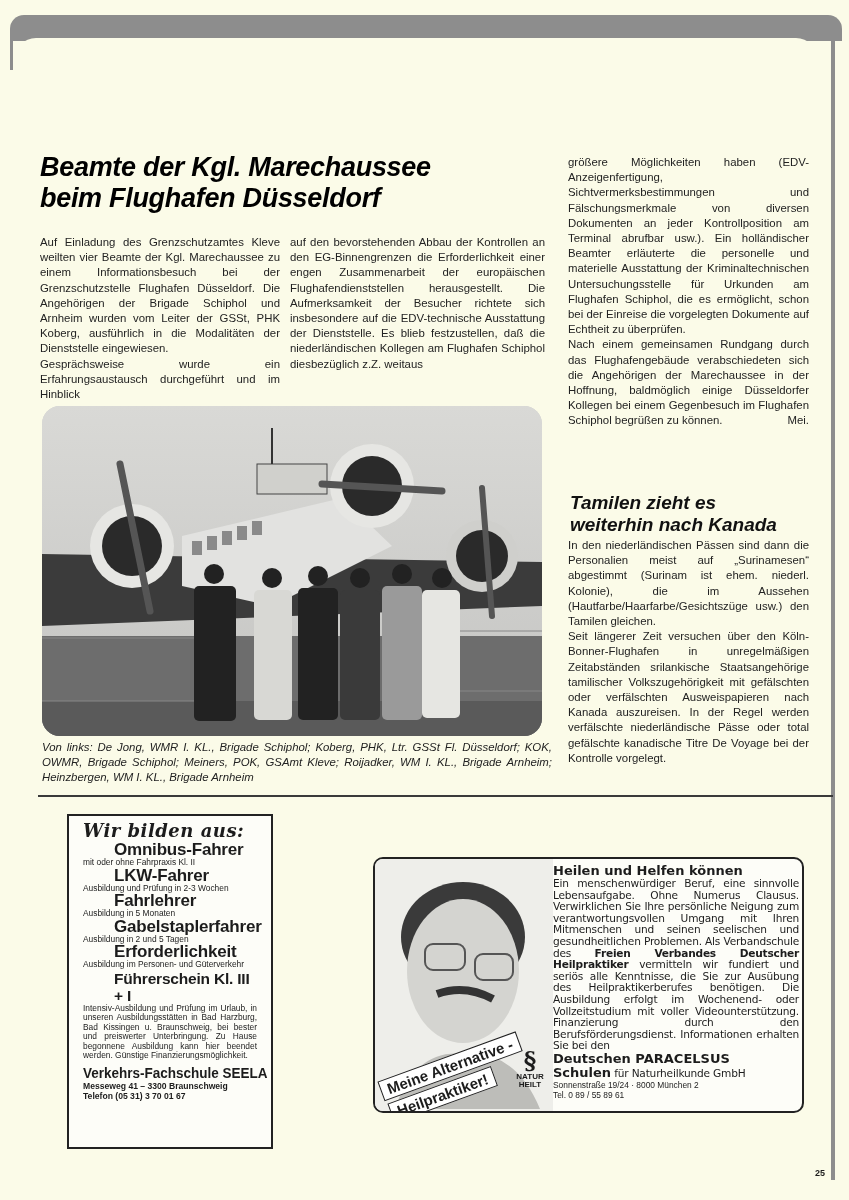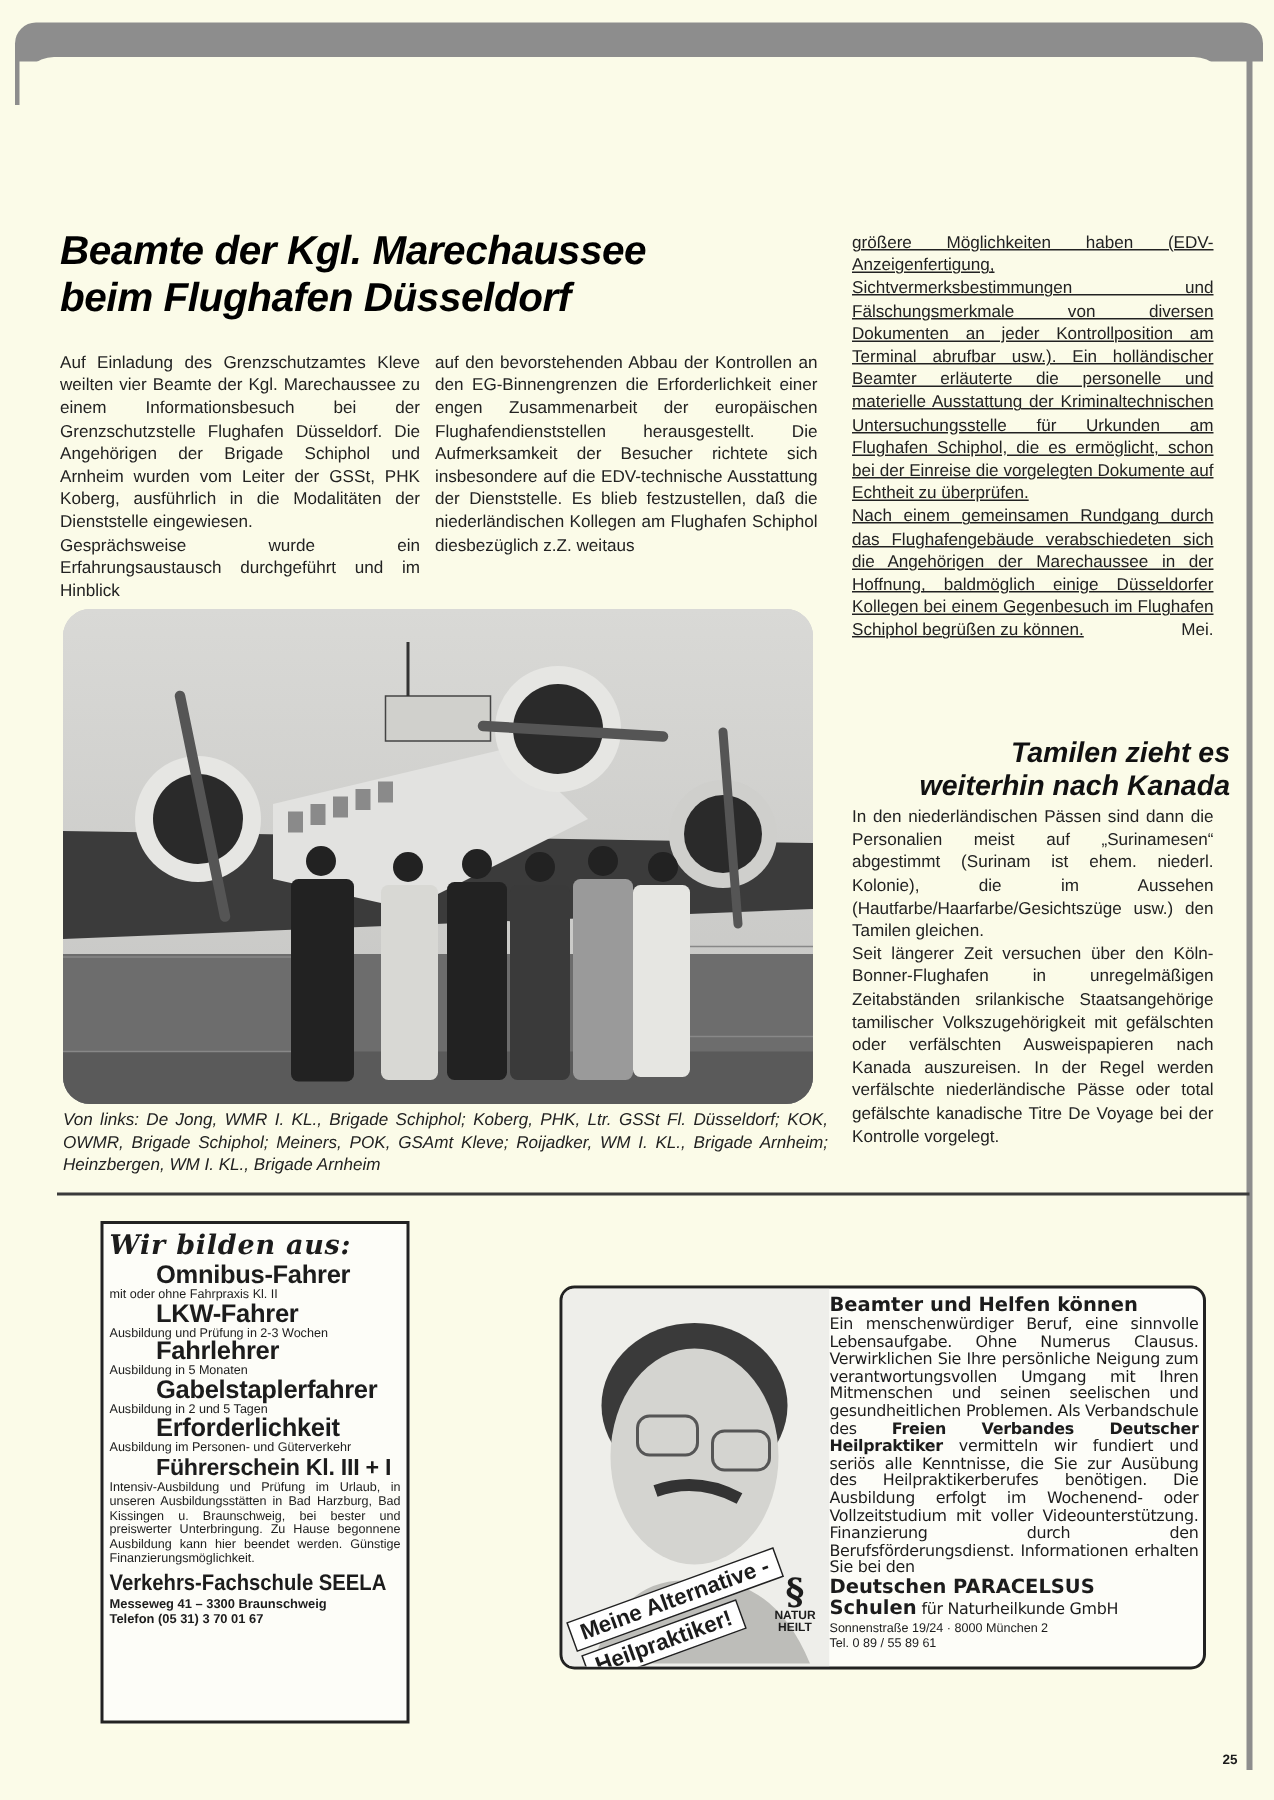--- a/index.html
+++ b/index.html
@@ -30,48 +30,48 @@
   
   .headline {
     position: absolute; left: 40px; top: 152px; width: 520px;
     font-size: 27px; line-height: 31px; font-weight: bold; font-style: italic;
     letter-spacing: -0.3px; color: #000000;
   }
   .col { position: absolute; font-size: 11.4px; line-height: 15.2px; text-align: justify; color: #222; }
   .col p { margin: 0; }
   .col1 { left: 40px; top: 235px; width: 240px; }
   .col2 { left: 290px; top: 235px; width: 255px; }
-  .col3 { left: 568px; top: 155px; width: 241px; text-decoration: underline; }
+  .col3 { left: 568px; top: 155px; width: 241px; }
   .signature { float: right; margin-left: 32px; }
 
   
   .photo {
     position: absolute; left: 42px; top: 406px; width: 500px; height: 330px;
     border-radius: 18px; overflow: hidden; background: #cfcfcf;
   }
   .caption {
     position: absolute; left: 42px; top: 740px; width: 510px;
     font-size: 11.4px; line-height: 15px; font-style: italic; color: #222; text-align: justify;
   }
 
   .rule {
     position: absolute; left: 38px; top: 795px; width: 795px; height: 2px; background: #3a3a3a;
   }
 
   
   .headline2 {
     position: absolute; left: 570px; top: 492px; width: 250px;
-    font-size: 19px; line-height: 22px; font-weight: bold; font-style: italic; color: #111; text-align: right;
+    font-size: 19px; line-height: 22px; font-weight: bold; font-style: italic; color: #111;
   }
   .col4 { left: 568px; top: 538px; width: 241px; }
 
   
   .ad1 {
     position: absolute; left: 67px; top: 814px; width: 206px; height: 335px;
-    border: 2px solid #222; background: #fdfdf8; padding: 0 4px; box-sizing: border-box;
+    border: 2px solid #222; background: #fdfdf8; padding: 0 14px; box-sizing: border-box;
   }
   .ad1-title {
     font-family: "DejaVu Serif", serif; font-style: italic; font-weight: bold;
     font-size: 18px; margin-top: 4px; line-height: 22px; letter-spacing: 0.5px;
   }
   .ad1-item { margin-top: 0px; }
   .ad1-head { font-weight: bold; font-size: 17px; line-height: 16px; letter-spacing: -0.2px; margin-left: 31px; }
   .ad1-sub { font-size: 8.4px; line-height: 9.5px; text-align: justify; }
   .ad1-head-sm { font-weight: bold; font-size: 15.5px; line-height: 17px; }
   .ad1-school { font-weight: bold; font-size: 15px; line-height: 16px; margin-top: 4px; font-family: "Liberation Sans Narrow", "Liberation Sans", sans-serif; transform: scaleX(0.9); transform-origin: left; white-space: nowrap; }
@@ -250,21 +250,21 @@
     </svg>
     <div class="banner banner1">Meine Alternative -</div>
     <div class="banner banner2">Heilpraktiker!</div>
     <div class="naturheilt">
       <div class="snake">§</div>
       <div>NATUR</div>
       <div>HEILT</div>
     </div>
   </div>
   <div class="ad2-text">
-    <div class="ad2-title">Beamter und Helfen können</div>
+    <div class="ad2-title">Heilen und Helfen können</div>
     <div>
       <span>Ein menschenwürdiger Beruf, eine sinnvolle Lebensaufgabe. Ohne Numerus Clausus. Verwirklichen Sie Ihre persönliche Neigung zum verantwortungsvollen Umgang mit Ihren Mitmenschen und seinen seelischen und gesundheitlichen Problemen. Als Verbandschule des</span>
       <span class="ad2-bold">Freien Verbandes Deutscher Heilpraktiker</span>
       <span>vermitteln wir fundiert und seriös alle Kenntnisse, die Sie zur Ausübung des Heilpraktikerberufes benötigen. Die Ausbildung erfolgt im Wochenend- oder Vollzeitstudium mit voller Videounterstützung. Finanzierung durch den Berufsförderungsdienst. Informationen erhalten Sie bei den</span>
     </div>
     <div class="ad2-school1">Deutschen PARACELSUS</div>
     <div>
       <span class="ad2-school1">Schulen</span>
       <span>für Naturheilkunde GmbH</span>
     </div>

